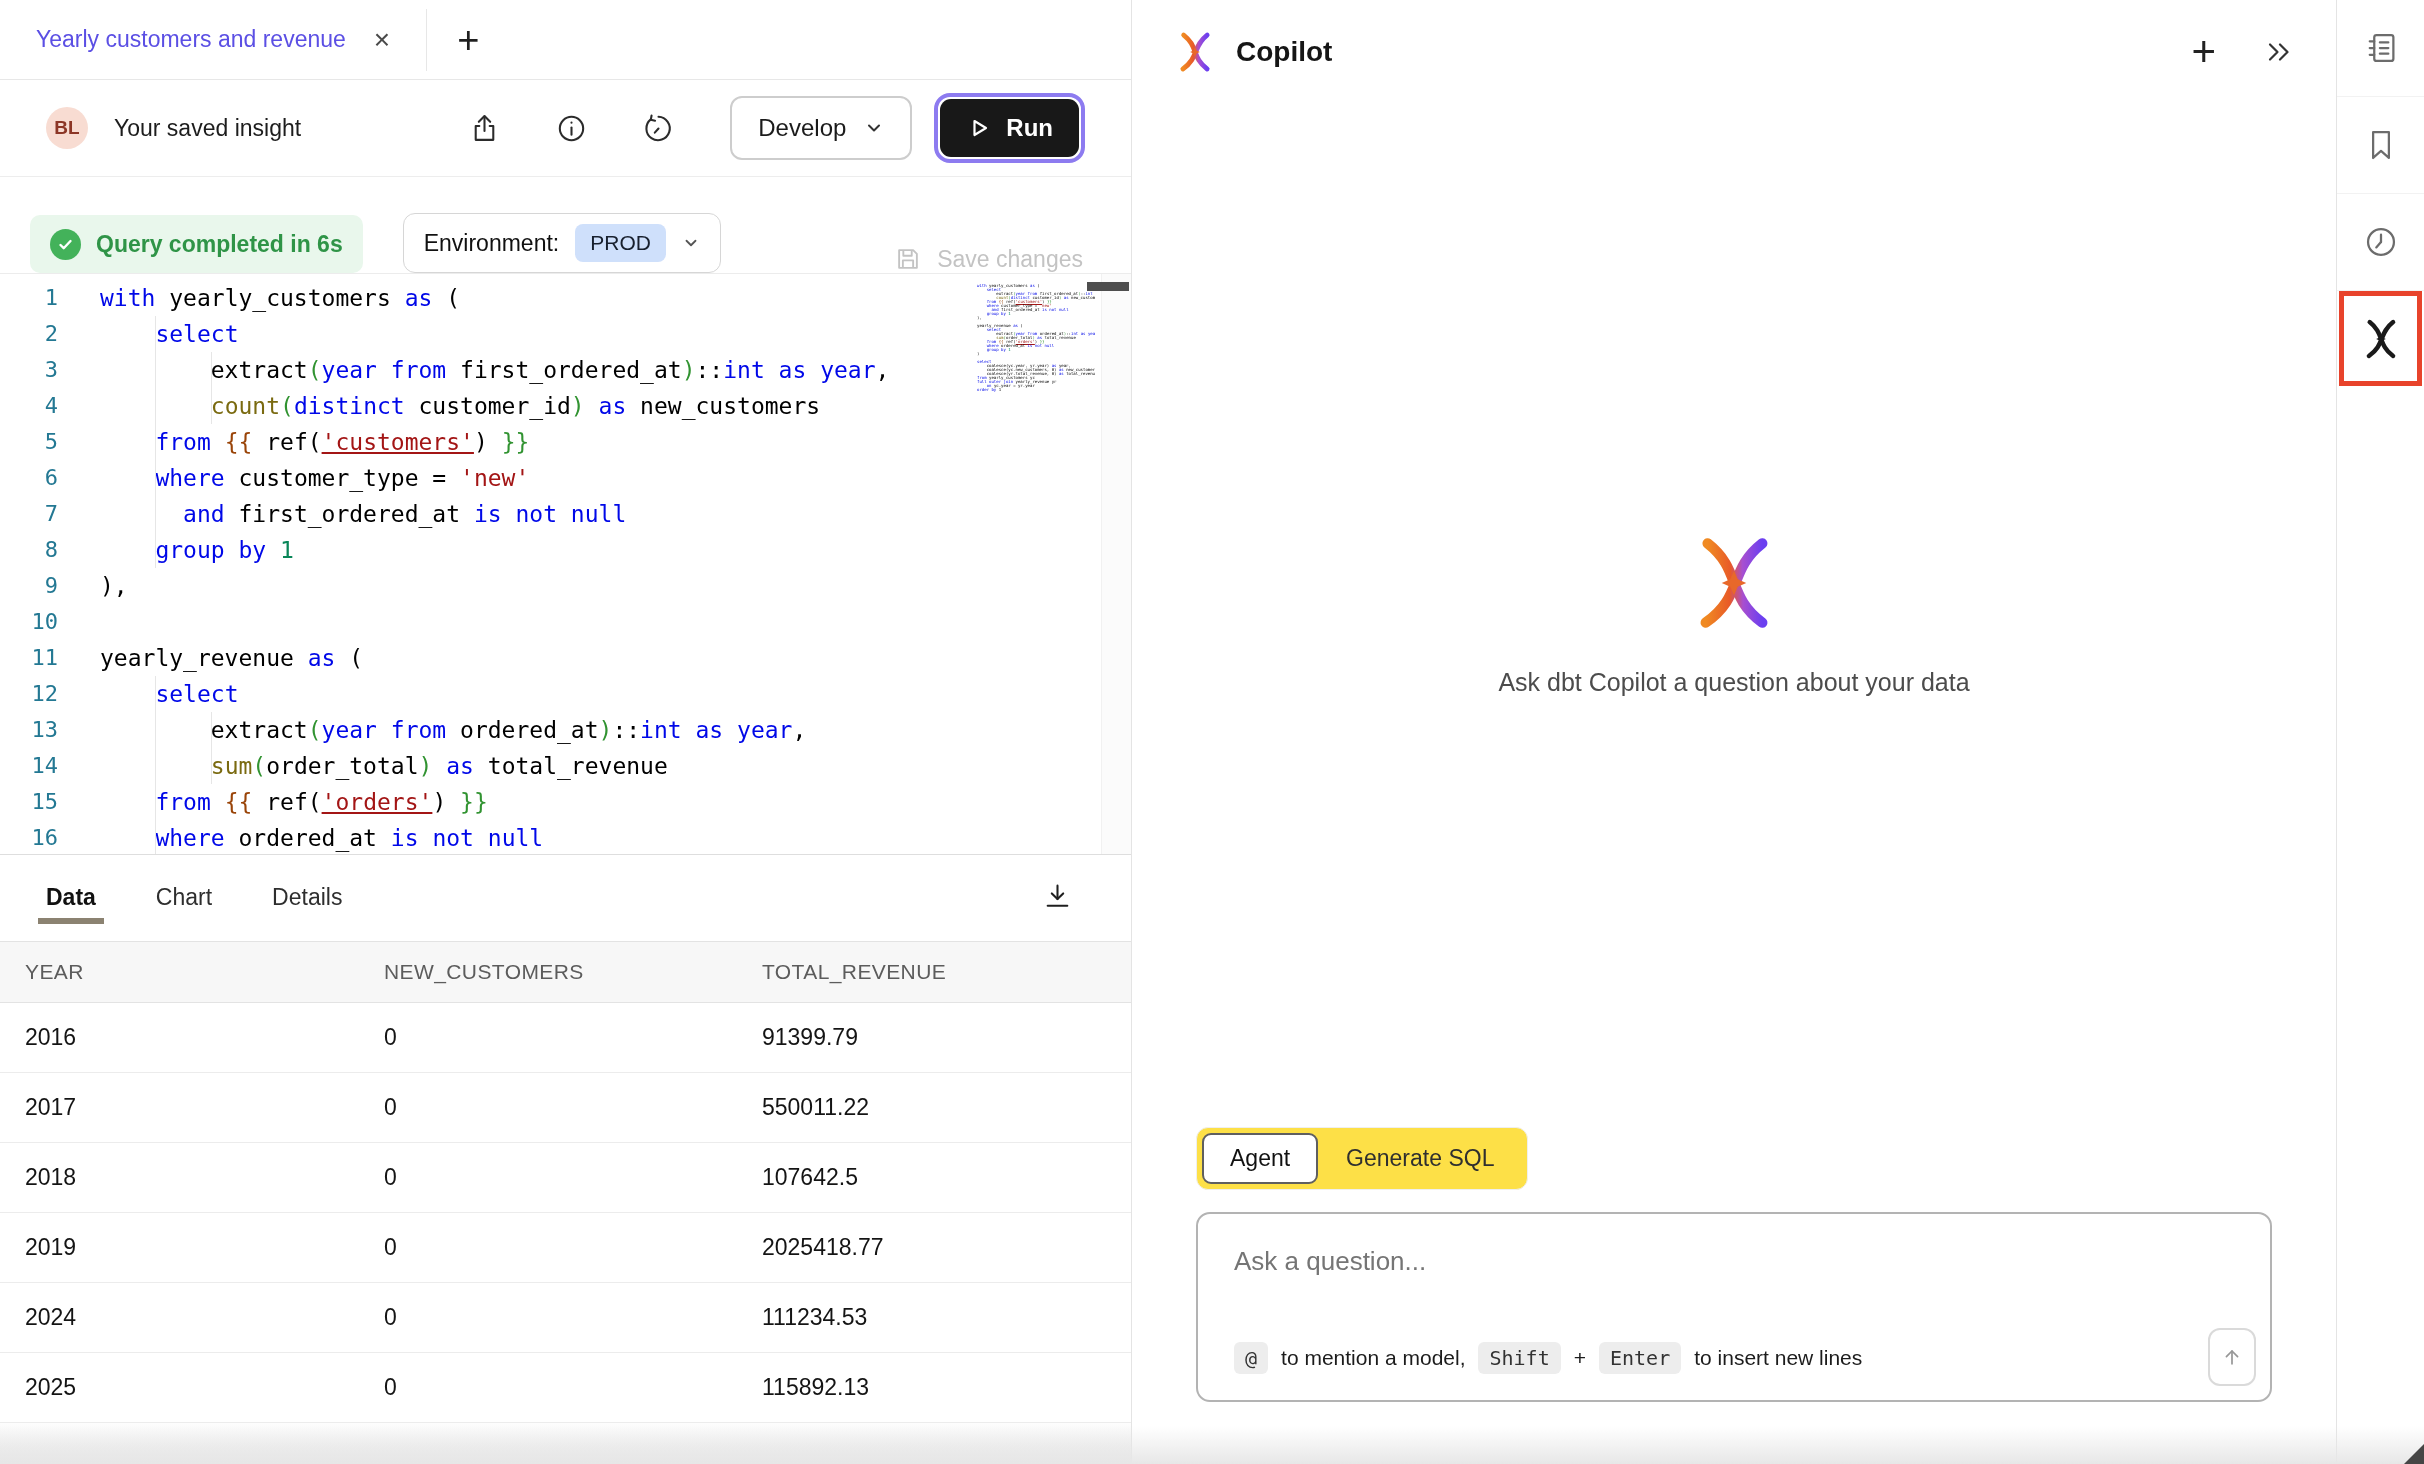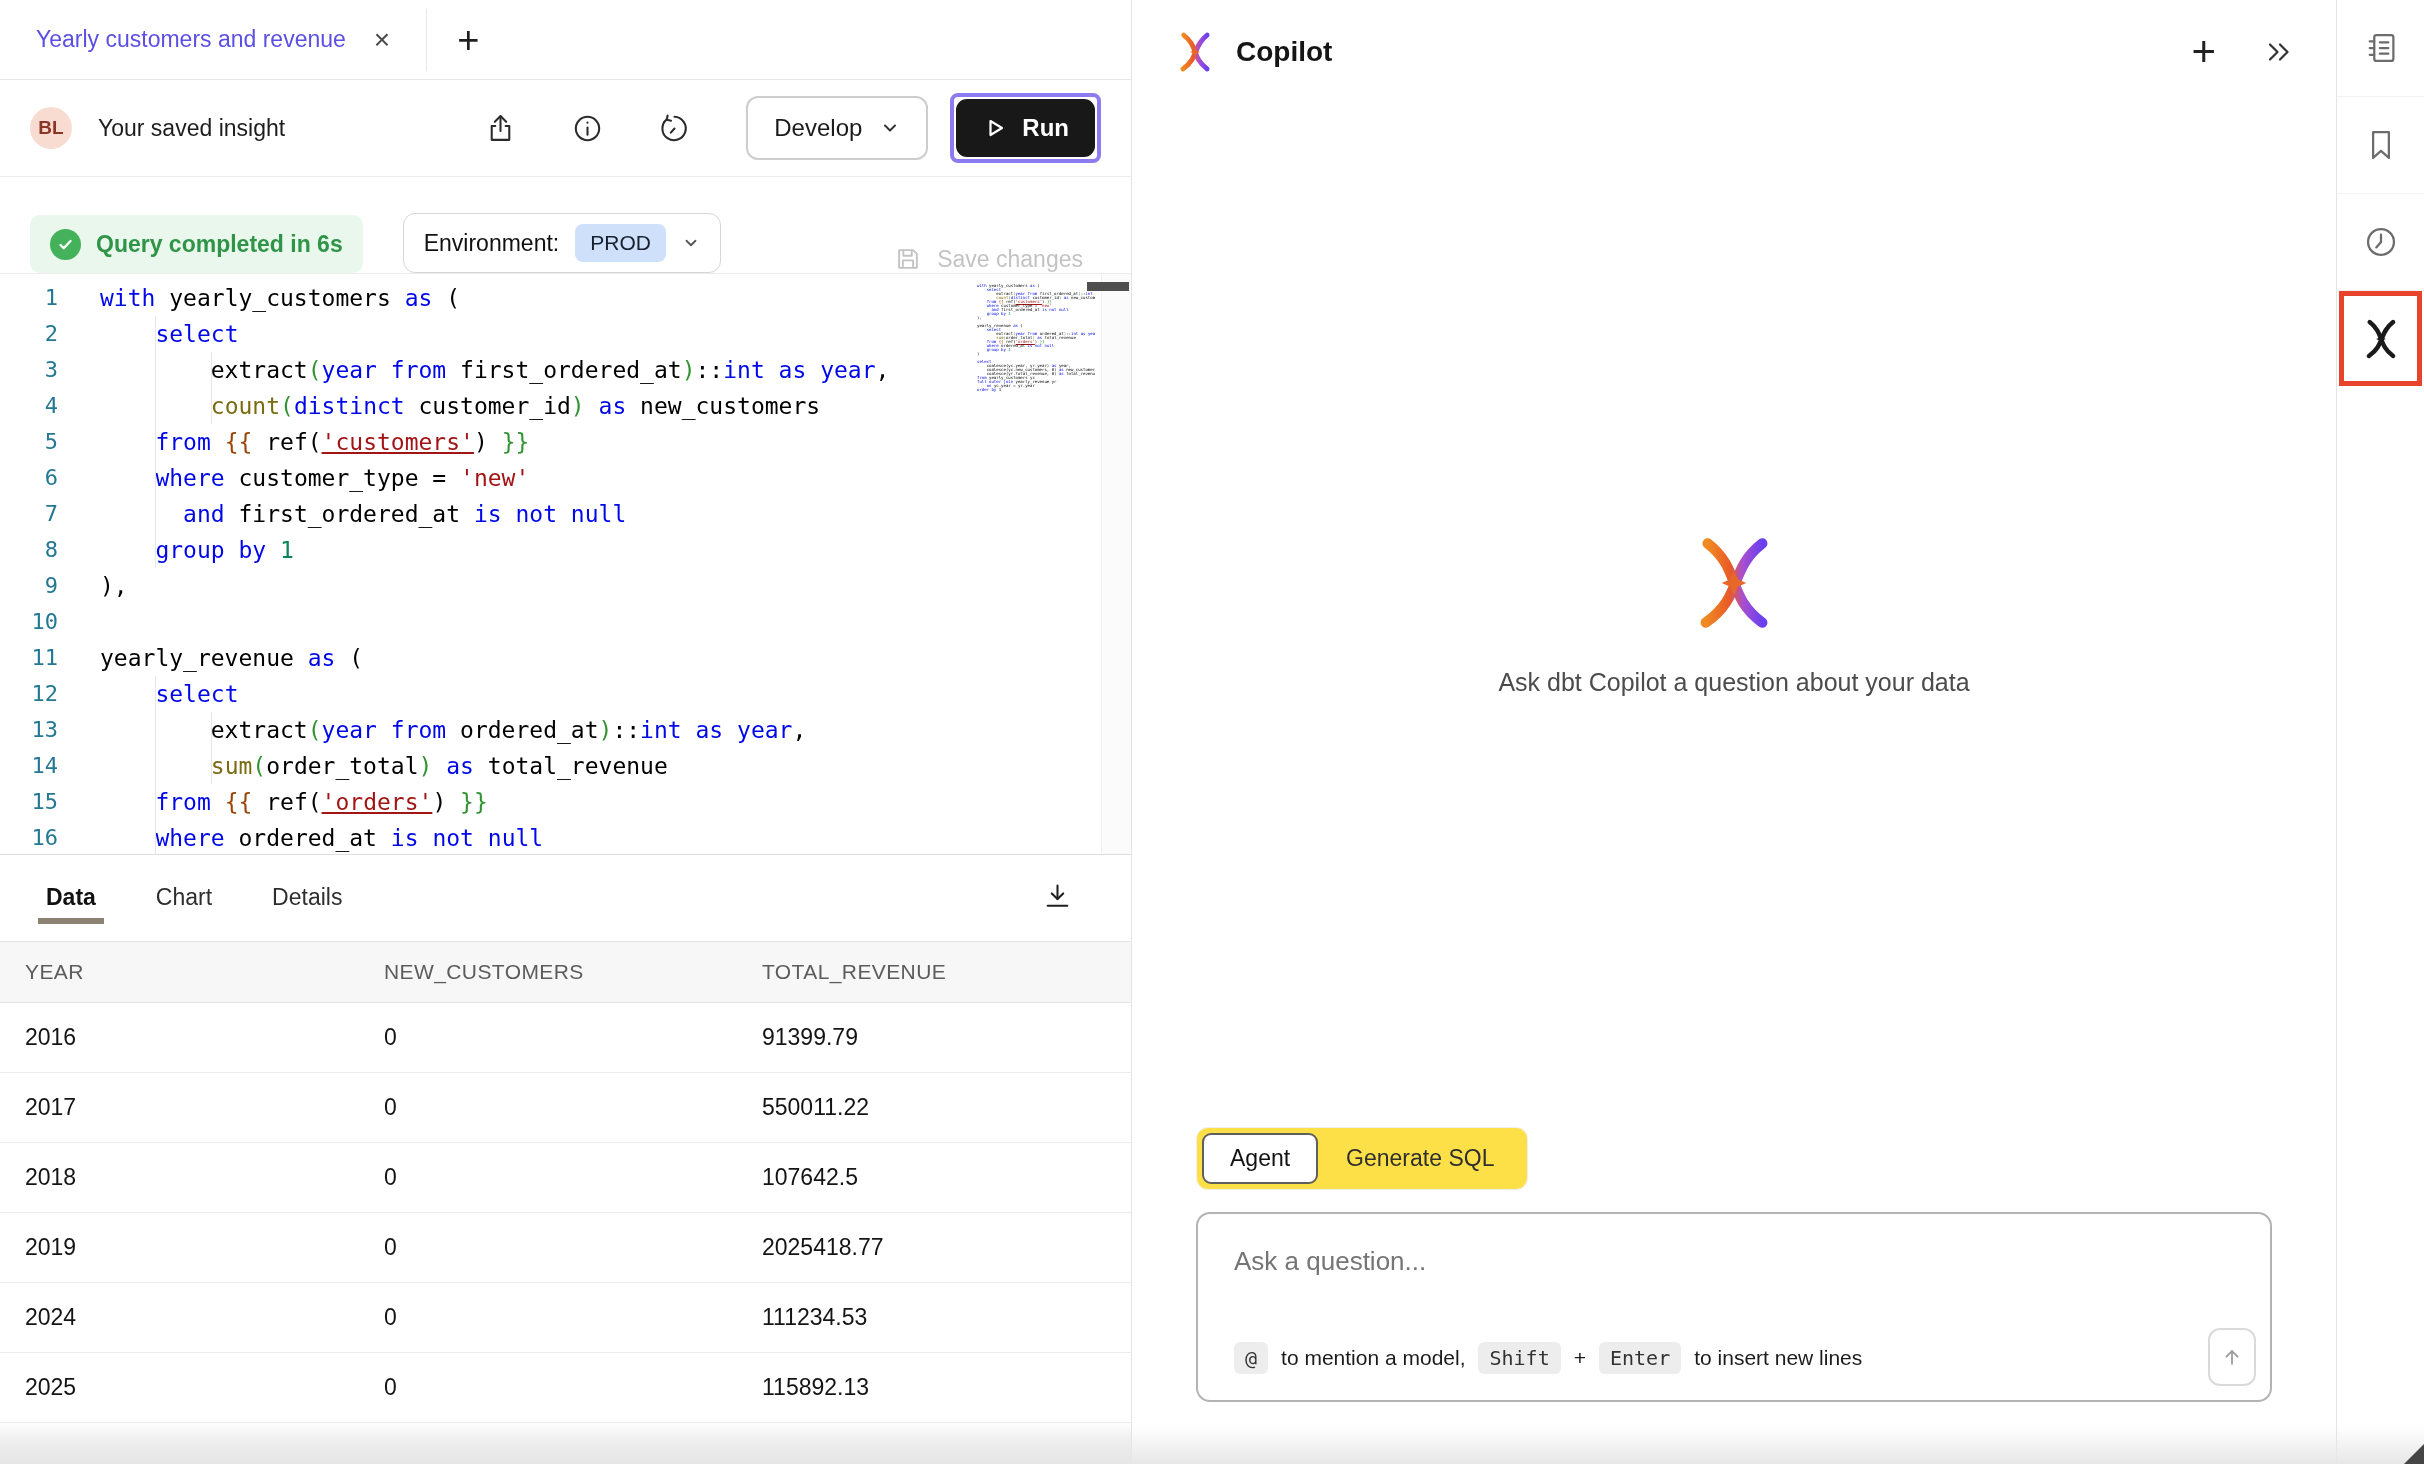--- a/index.html
+++ b/index.html
@@ -10,27 +10,27 @@
   
   .left-panel { width:1131px; flex:none; display:flex; flex-direction:column; background:#fff; }
 
   .tab-bar { height:80px; border-bottom:1px solid #e7e7e7; display:flex; align-items:center; flex:none; }
   .tab { display:flex; align-items:center; gap:28px; padding:0 36px; height:100%; cursor:pointer; }
   .tab-title { color:#5b4fe4; font-size:23px; }
   .tab-close { color:#4a4a4a; font-size:28px; line-height:1; }
   .tab-divider { width:1px; height:62px; background:#e7e7e7; }
   .new-tab { font-size:38px; font-weight:300; color:#1f1f1f; padding:0 30px; line-height:1; cursor:pointer; }
 
-  .doc-header { height:97px; border-bottom:1px solid #ededed; display:flex; align-items:center; padding:0 30px; flex:none; }
+  .doc-header { height:97px; border-bottom:1px solid #ededed; display:flex; align-items:center; padding:0 46px; flex:none; }
   .avatar { width:42px; height:42px; border-radius:50%; background:#f8dcd2; color:#8c3626; font-weight:700; font-size:19px; display:flex; align-items:center; justify-content:center; flex:none; }
   .doc-title { font-size:23px; color:#1d1d1d; margin-left:26px; }
   .hicons { margin-left:auto; display:flex; align-items:center; gap:56px; color:#2b2b2b; }
   .hicon { display:flex; cursor:pointer; }
   .develop-btn { margin-left:56px; height:64px; border:2px solid #cdcdcd; border-radius:12px; background:#fff; display:flex; align-items:center; gap:18px; padding:0 26px; font-size:24px; color:#1b1b1b; cursor:pointer; }
-  .run-wrap { margin-left:22px; border:4px solid #8d7bf0; border-radius:8px; padding:2px; }
+  .run-wrap { margin-left:22px; border:4px solid #8d7bf0; border-radius:16px; padding:2px; }
   .run-btn { background:#181818; color:#fff; border:none; border-radius:11px; height:58px; padding:0 26px; display:flex; align-items:center; gap:14px; font-size:24px; font-weight:600; cursor:pointer; }
 
   .status-row { height:96px; display:flex; align-items:flex-end; padding:0 30px; gap:16px; flex:none; }
   .q-pill { background:#e9f7ec; color:#2f9447; border-radius:10px; height:58px; display:flex; align-items:center; gap:15px; padding:0 20px; font-size:23px; font-weight:600; }
   .check-circle { width:31px; height:31px; border-radius:50%; background:#43b25a; display:flex; align-items:center; justify-content:center; flex:none; }
   .env-ctl { height:60px; border:1px solid #d6d6d6; border-radius:12px; background:#fff; display:flex; align-items:center; gap:16px; padding:0 20px; font-size:23px; color:#111; cursor:pointer;margin-left:24px; }
   .prod-pill { background:#cfe0fb; color:#18202e; border-radius:8px; padding:7px 15px; font-size:21px; font-weight:500; }
   .save-ctl { margin-left:auto; display:flex; align-items:center; gap:15px; color:#c3c3c3; font-size:23px; margin-right:18px; }
 
   

